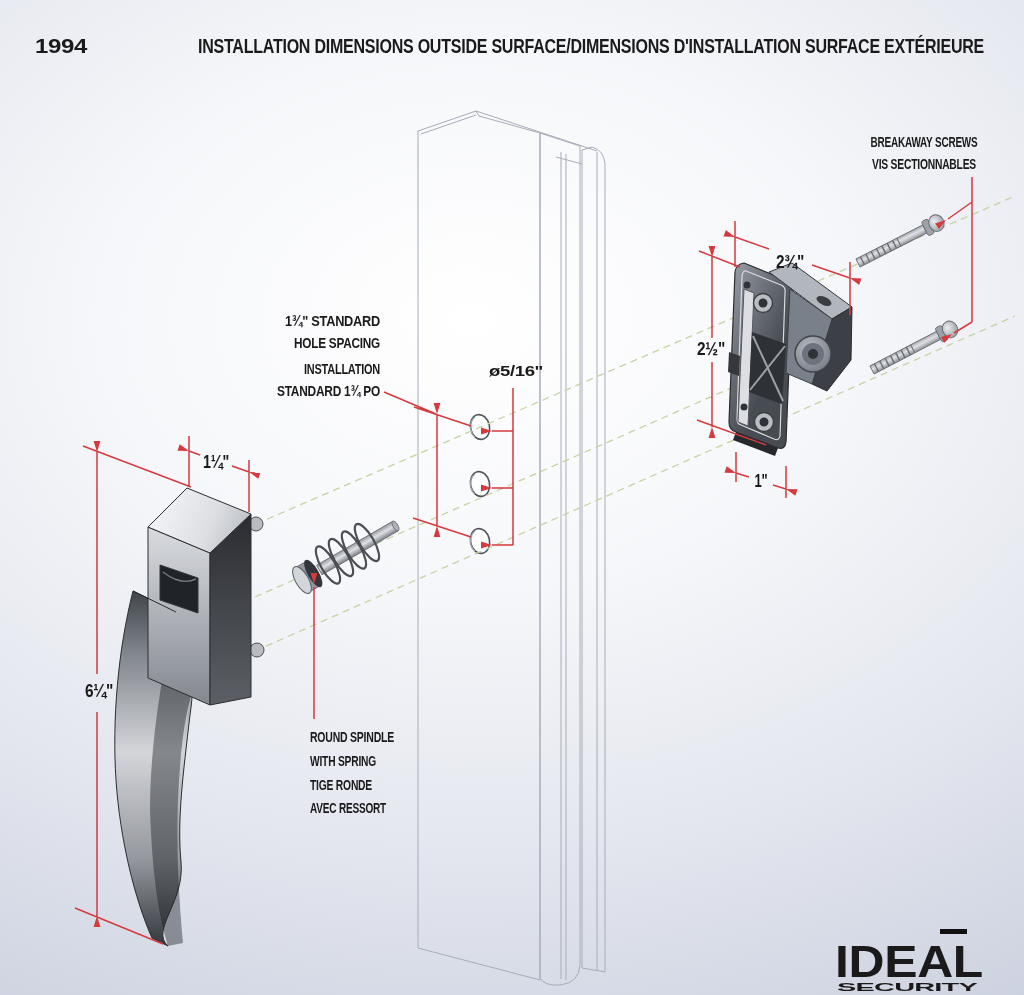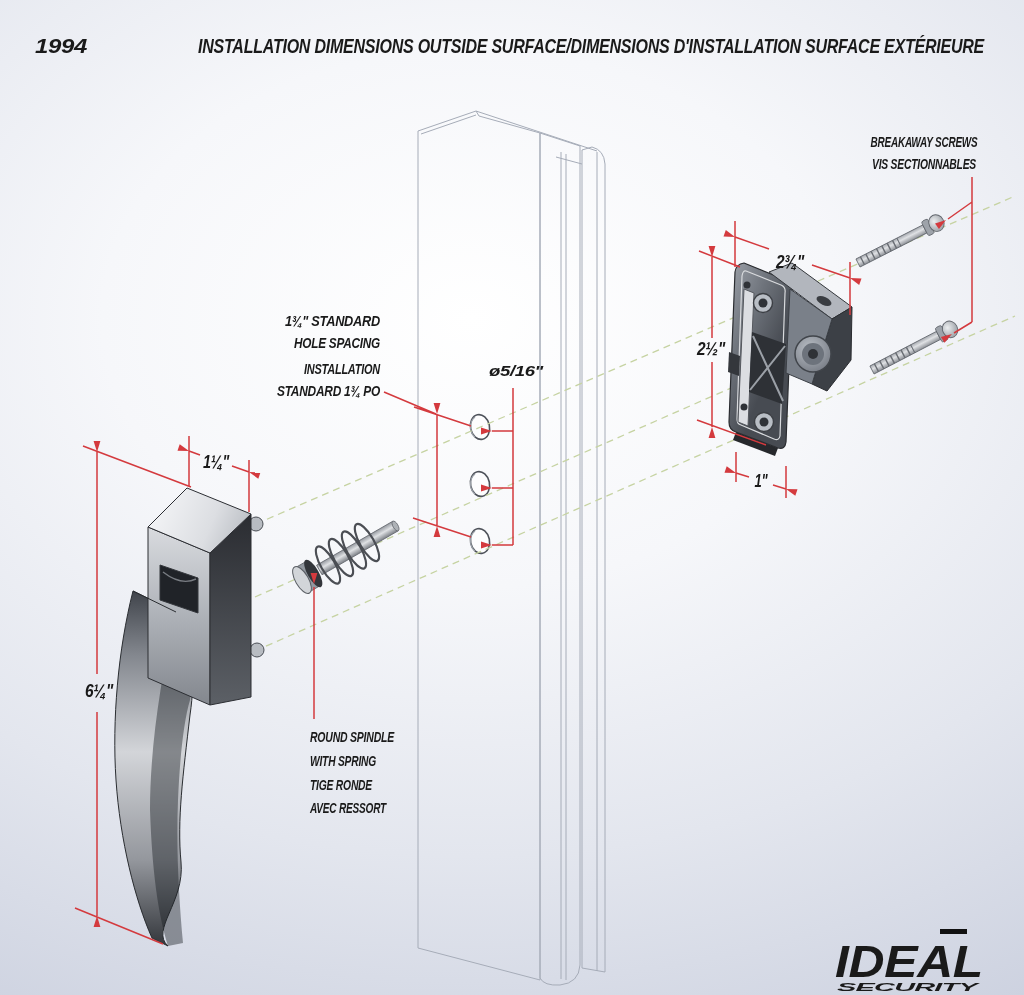--- a/index.html
+++ b/index.html
@@ -2,21 +2,21 @@
 <html><head>
 <meta charset="utf-8">
 <style>
   html,body{margin:0;padding:0;}
   body{
     width:1024px;height:995px;overflow:hidden;
     font-family:"Liberation Sans",sans-serif;
     background:
       radial-gradient(ellipse 120% 90% at 46% 32%, #ffffff 0%, #f6f7fa 30%, #e3e6ee 60%, #cdd2e0 88%, #c2c8d8 100%);
   }
-  .stage{position:relative;width:1024px;height:725px;font-style:italic;}
+  .stage{position:relative;width:1024px;height:725px;}
   svg{position:absolute;left:0;top:0;}
   text{fill:#1a1a1a;font-family:"Liberation Sans",sans-serif;font-weight:700;letter-spacing:-0.3px;}
   .dim-label{font-size:18px;}
   .note{font-size:15px;}
   .redln{stroke:#d43a3e;stroke-width:1.5;fill:none;}
   .redarr{fill:#d43a3e;stroke:none;}
   .dash{stroke:#c6d3a2;stroke-width:1.3;fill:none;stroke-dasharray:7 5;}
   .frameln{stroke:#a6acb8;stroke-width:1;fill:none;}
 </style>
 </head>

